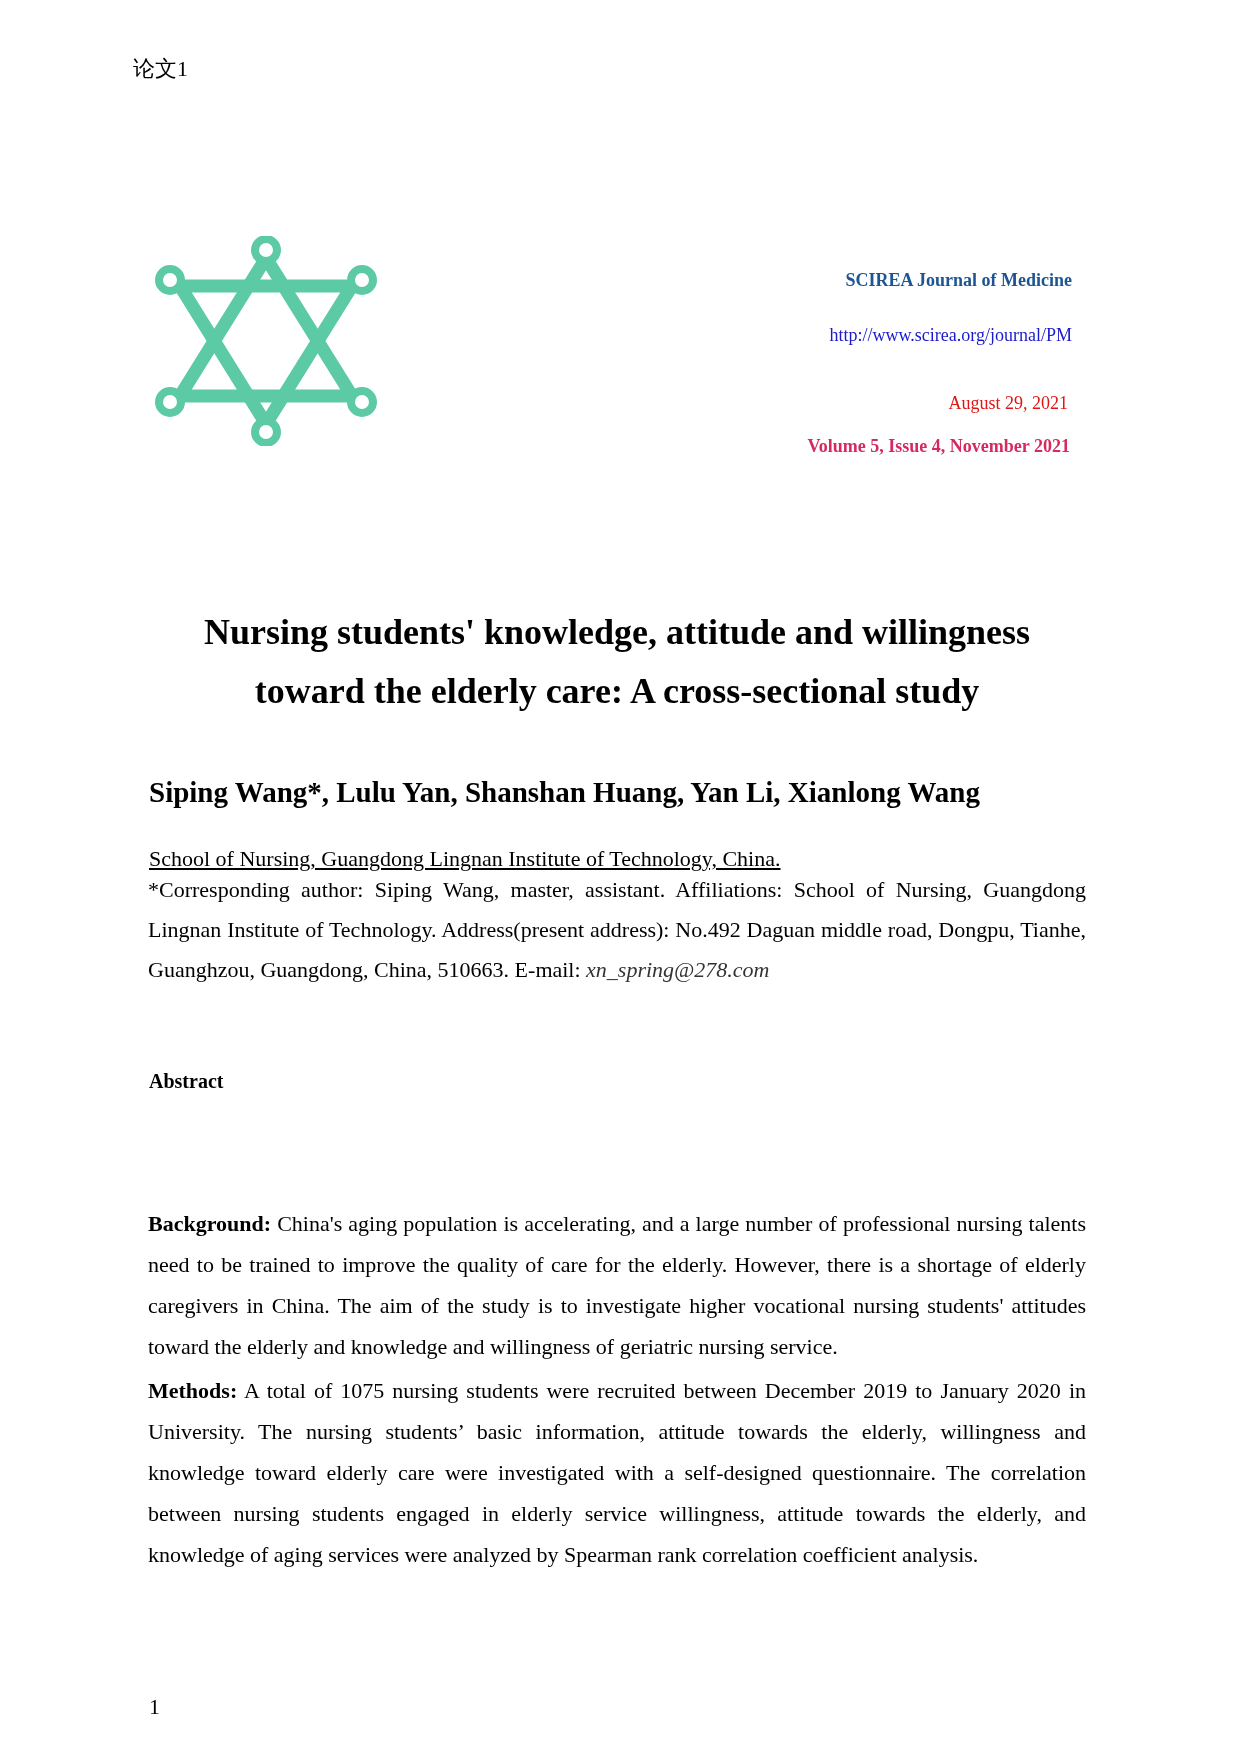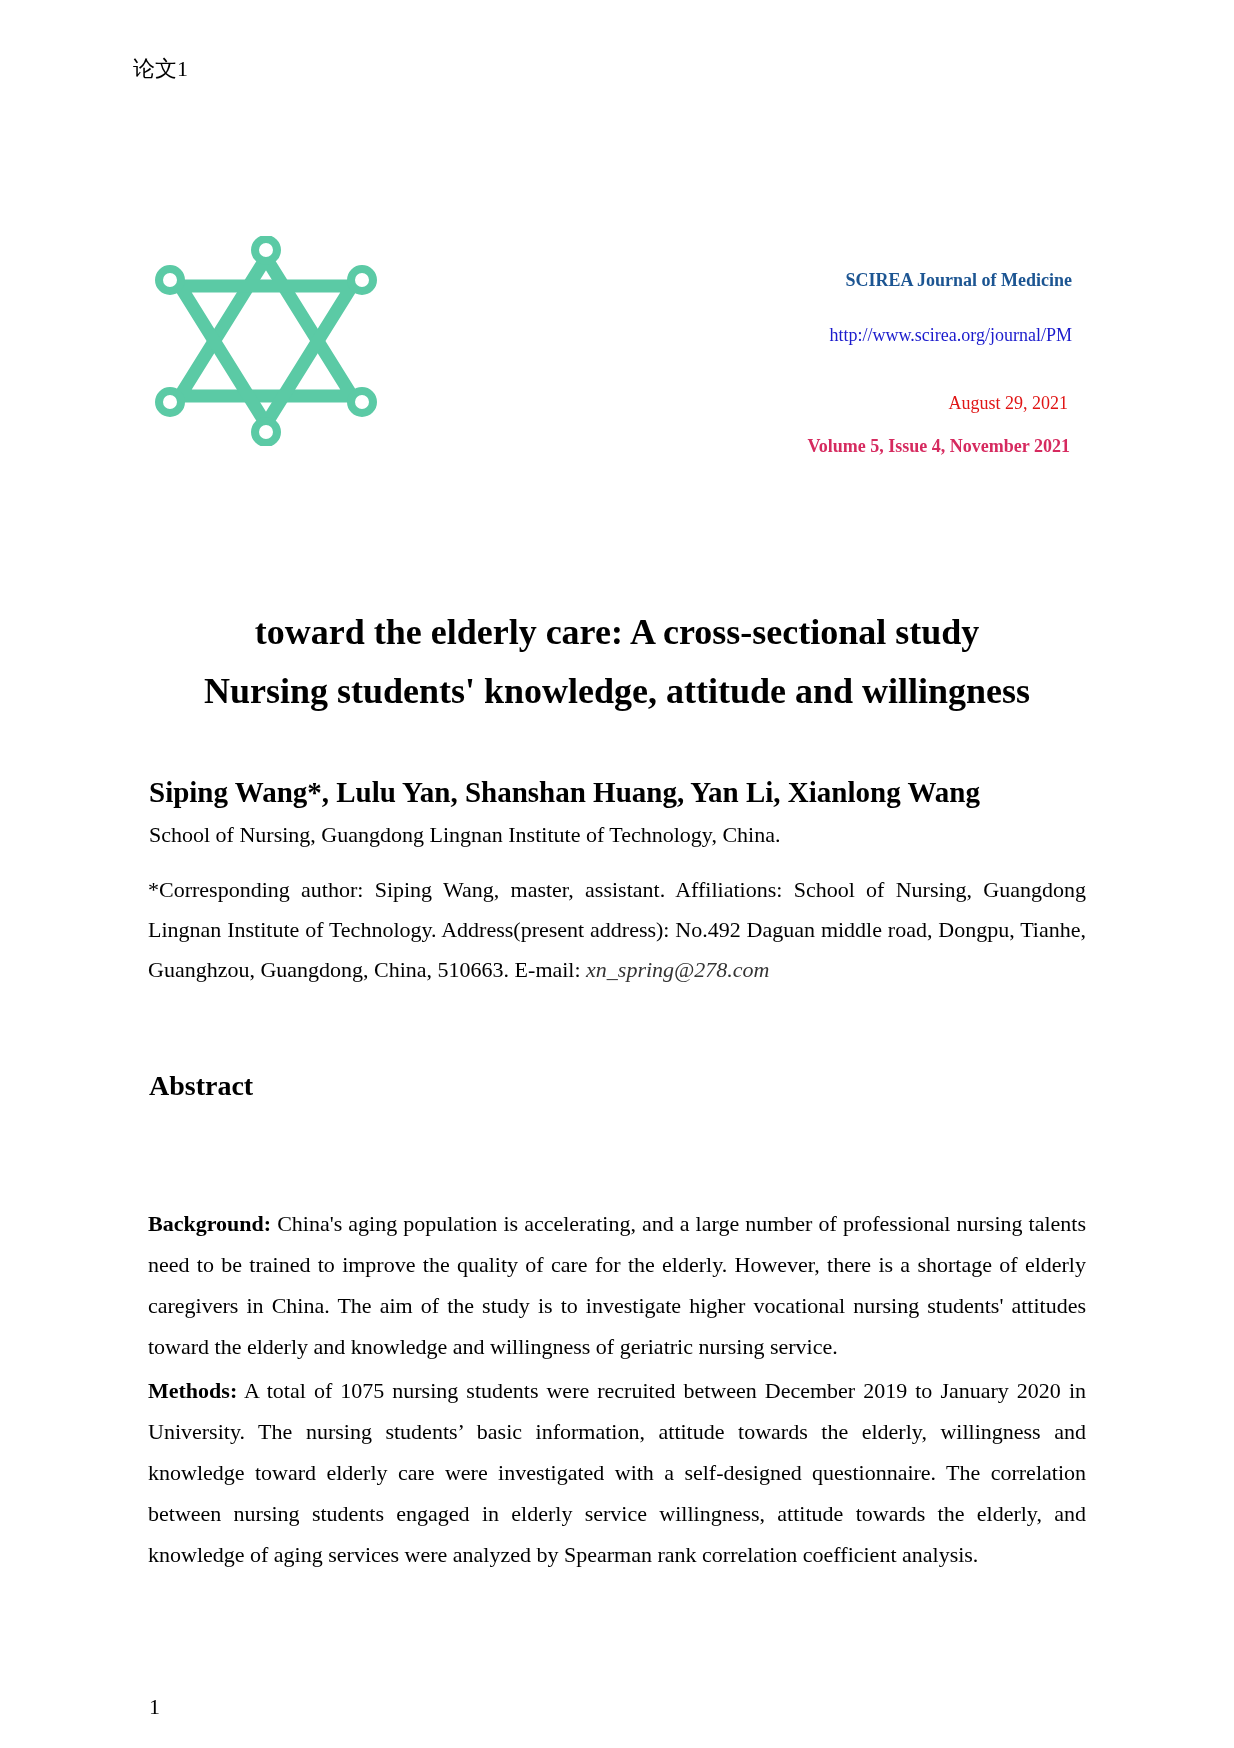--- a/index.html
+++ b/index.html
@@ -11,25 +11,25 @@
   .logo-text { position: absolute; left: 0; top: 218px; font-size: 48px; letter-spacing: 4px; font-family: "Liberation Serif", serif; line-height: 1; }
   .logo-text .g { color: #5bcaa5; }
   .logo-text .b { color: #3b63c9; }
   .journal { right: 162px; text-align: right; font-size: 18px; }
   .j-name { top: 270px; color: #1c5592; font-weight: bold; }
   .j-url { top: 325px; color: #1a1acc; }
   .j-date { top: 393px; color: #e01515; font-weight: normal; right: 166px; }
   .j-vol { top: 436px; color: #d62a5f; font-weight: bold; right: 164px; }
   .title { left: 0; width: 1234px; text-align: center; top: 603px; font-size: 36px; font-weight: bold; line-height: 59px; }
   .authors { left: 149px; top: 776px; font-size: 29px; font-weight: bold; }
-  .affil { left: 149px; top: 822px; font-size: 22px; }
+  .affil { left: 149px; top: 846px; font-size: 22px; text-decoration: underline; }
   .para { left: 148px; width: 938px; font-size: 22px; line-height: 41px; text-align: justify; }
   .corr { top: 870px; line-height: 40px; }
   .email { font-style: italic; color: #333; }
-  .abstract-h { left: 149px; top: 1070px; font-size: 28px; font-weight: bold; }
+  .abstract-h { left: 149px; top: 1070px; font-size: 20px; font-weight: bold; }
   .bg { top: 1203px; }
   .methods { top: 1370px; }
   .para b { font-weight: bold; }
   .page-num { left: 149px; top: 1694px; font-size: 22px; }
 </style>
 </head>
 <body>
 
 <div class="abs header-label">论文1</div>
 
@@ -49,22 +49,22 @@
     </g>
   </svg>
 </div>
 
 <div class="abs journal j-name">SCIREA Journal of Medicine</div>
 <div class="abs journal j-url">http://www.scirea.org/journal/PM</div>
 <div class="abs journal j-date">August 29, 2021</div>
 <div class="abs journal j-vol">Volume 5, Issue 4, November 2021</div>
 
 <div class="abs title">
+  <div>Nursing students' knowledge, attitude and willingness</div>
   <div>toward the elderly care: A cross-sectional study</div>
-  <div>Nursing students' knowledge, attitude and willingness</div>
 </div>
 
 <div class="abs authors">Siping Wang*, Lulu Yan, Shanshan Huang, Yan Li, Xianlong Wang</div>
 <div class="abs affil">School of Nursing, Guangdong Lingnan Institute of Technology, China.</div>
 
 <div class="abs para corr">
   <span>*Corresponding author: Siping Wang, master, assistant. Affiliations: School of Nursing, Guangdong Lingnan Institute of Technology. Address(present address): No.492 Daguan middle road, Dongpu, Tianhe, Guanghzou, Guangdong, China, 510663. E-mail:</span>
   <span class="email">xn_spring@278.com</span>
 </div>
 

